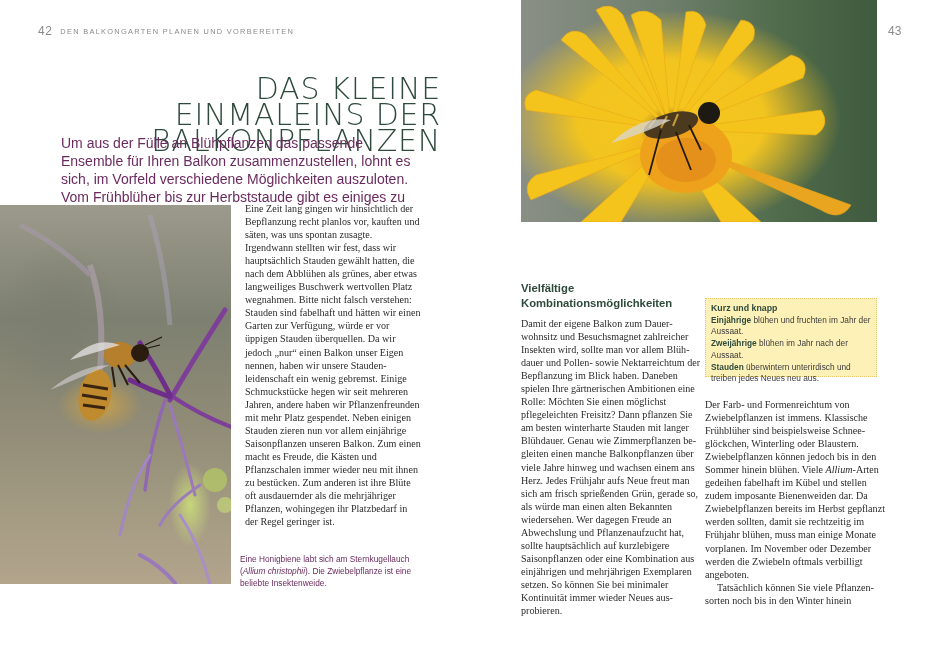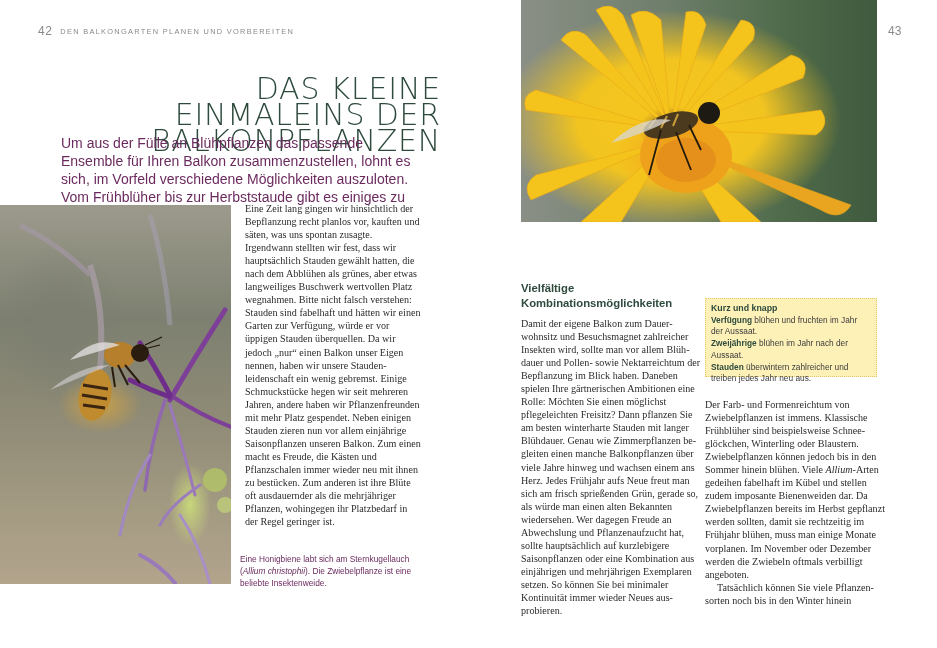--- a/index.html
+++ b/index.html
@@ -139,22 +139,22 @@
   <span class="page-num-right">43</span>
 
 
   <h2 class="subhead subhead-combo">Vielfältige Kombinationsmöglichkeiten</h2>
   <div class="body-text body-mid">
     <p>Damit der eigene Balkon zum Dauer­wohnsitz und Besuchsmagnet zahlreicher Insekten wird, sollte man vor allem Blüh­dauer und Pollen- sowie Nektarreichtum der Bepflanzung im Blick haben. Daneben spielen Ihre gärtnerischen Ambitionen eine Rolle: Möchten Sie einen möglichst pflegeleichten Freisitz? Dann pflanzen Sie am besten winterharte Stauden mit langer Blühdauer. Genau wie Zimmerpflanzen be­gleiten einen manche Balkonpflanzen über viele Jahre hinweg und wachsen einem ans Herz. Jedes Frühjahr aufs Neue freut man sich am frisch sprießenden Grün, gerade so, als würde man einen alten Bekannten wiedersehen. Wer dagegen Freude an Abwechslung und Pflanzenaufzucht hat, sollte hauptsächlich auf kurzlebigere Saisonpflanzen oder eine Kombination aus einjährigen und mehrjährigen Exempla­ren setzen. So können Sie bei minimaler Kontinuität immer wieder Neues aus­probieren.</p>
   </div>
 
   <div class="infobox">
     <div class="infobox-title">Kurz und knapp</div>
-    <div><span class="infobox-term">Verfügung</span><span> blühen und fruchten im Jahr der Aussaat.</span></div>
+    <div><span class="infobox-term">Einjährige</span><span> blühen und fruchten im Jahr der Aussaat.</span></div>
     <div><span class="infobox-term">Zweijährige</span><span> blühen im Jahr nach der Aussaat.</span></div>
-    <div><span class="infobox-term">Stauden</span><span> überwintern zahlreicher und treiben jedes Jahr neu aus.</span></div>
+    <div><span class="infobox-term">Stauden</span><span> überwintern unterirdisch und treiben jedes Neues neu aus.</span></div>
   </div>
 
   <div class="body-text body-right">
     <p><span>Der Farb- und Formenreichtum von Zwiebelpflanzen ist immens. Klassische Frühblüher sind beispielsweise Schnee­glöckchen, Winterling oder Blaustern. Zwiebelpflanzen können jedoch bis in den Sommer hinein blühen. Viele </span><em>Allium</em><span>-Arten gedeihen fabelhaft im Kübel und stellen zudem imposante Bienenweiden dar. Da Zwiebelpflanzen bereits im Herbst ge­pflanzt werden sollten, damit sie recht­zeitig im Frühjahr blühen, muss man einige Monate vorplanen. Im November oder Dezember werden die Zwiebeln oftmals verbilligt angeboten.</span></p>
     <p class="indent">Tatsächlich können Sie viele Pflanzen­sorten noch bis in den Winter hinein</p>
   </div>
 </div>
 
 </body></html>

